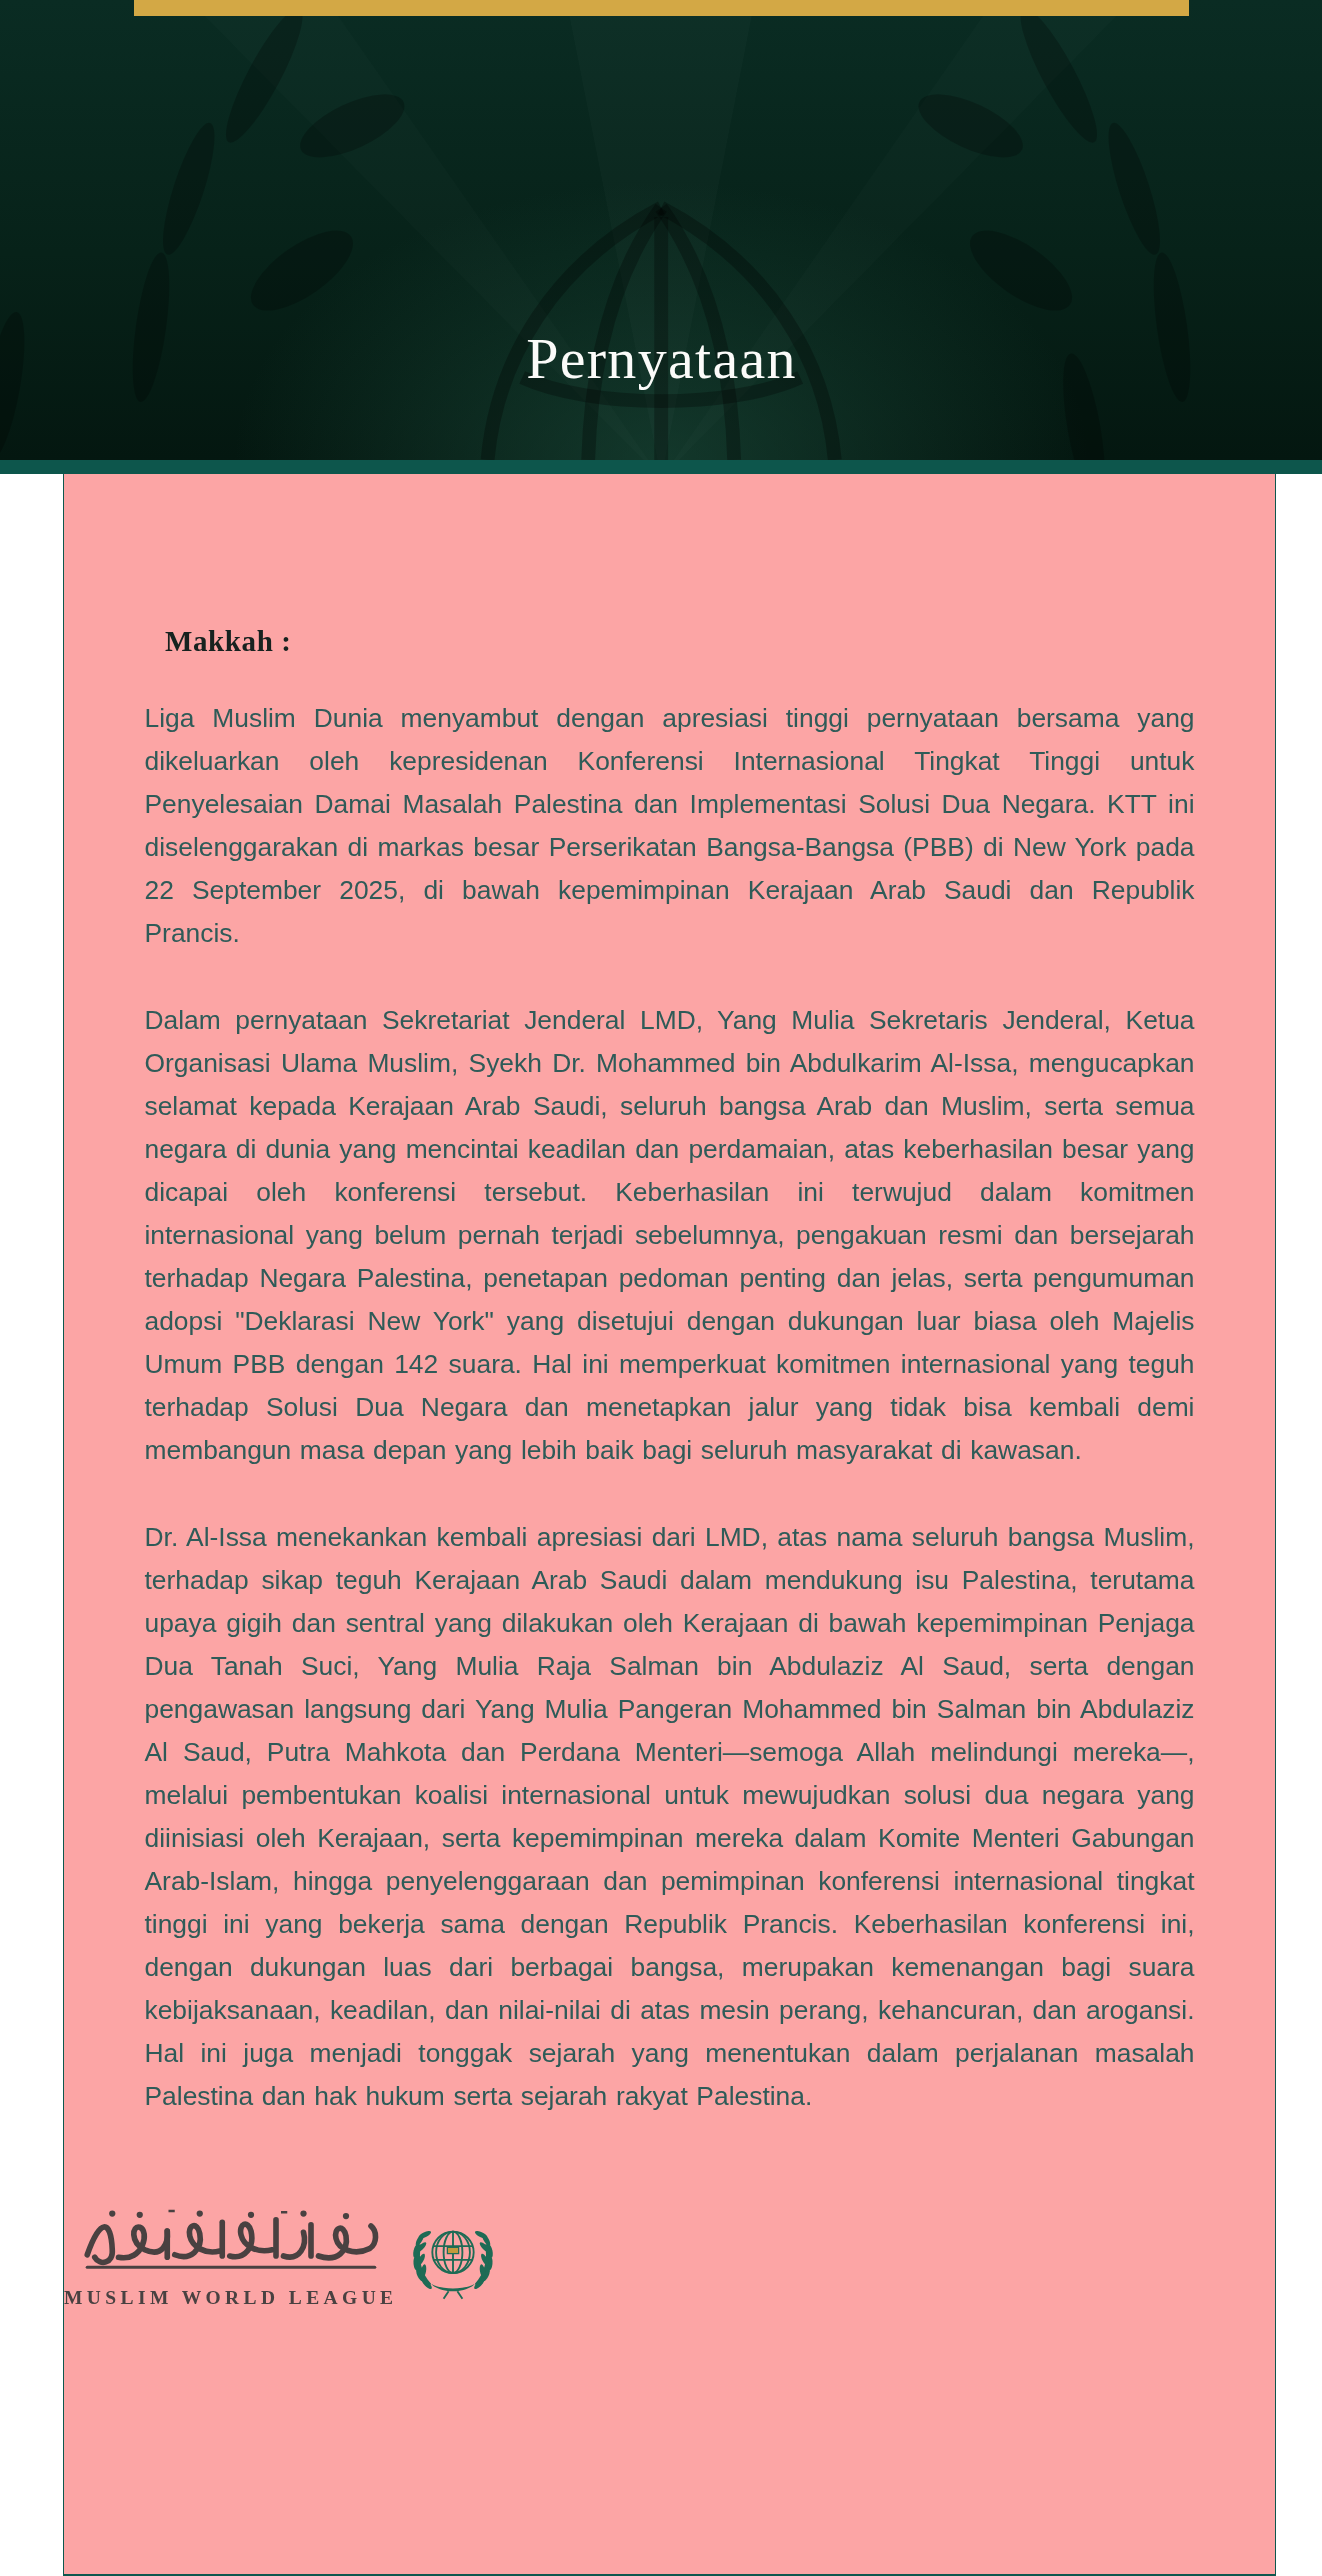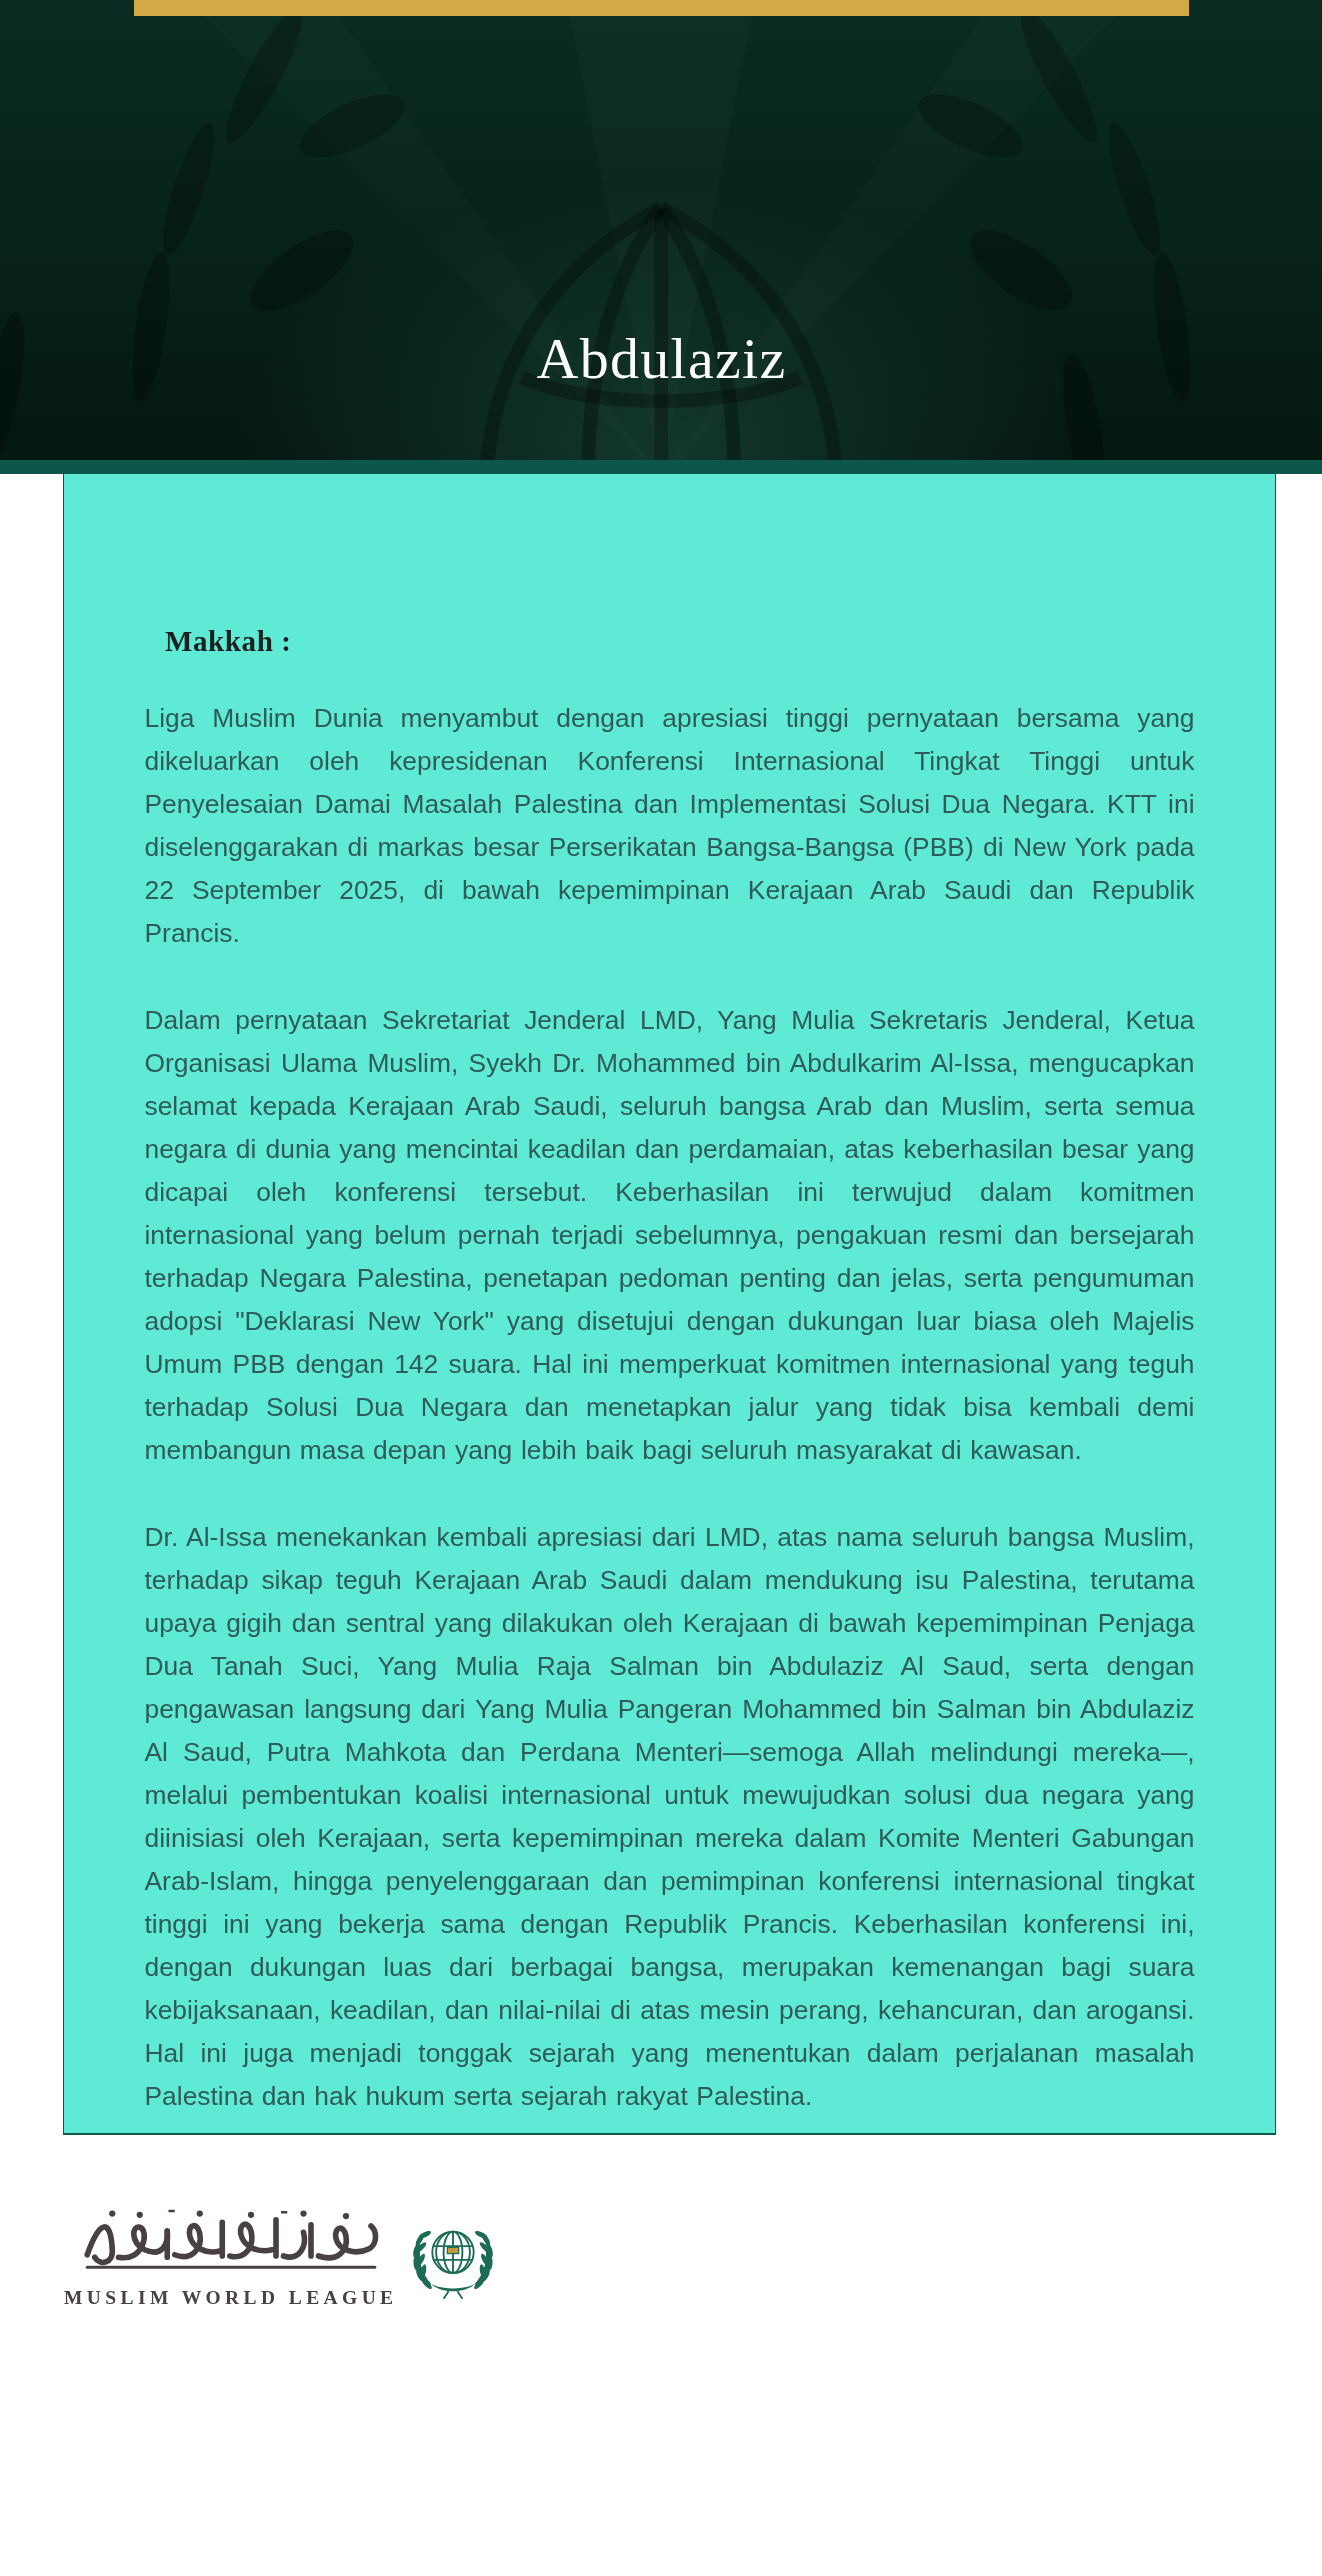--- a/index.html
+++ b/index.html
@@ -28,22 +28,22 @@
     font-size:58px;letter-spacing:1.3px;
   }
 
   
   .teal-strip{
     position:absolute;left:0;top:460px;width:1323px;height:14px;background:#0D564C;
   }
 
   
   .card{
-    position:absolute;left:63px;top:474px;width:1213px;height:1661px;
-    background:#5eead4;box-sizing:border-box;
+    position:absolute;left:63px;top:474px;width:1213px;height:2102px;
+    background:#fca5a5;box-sizing:border-box;
     border-left:1.3px solid #0E584E;border-right:1.3px solid #0E584E;border-bottom:2.5px solid #0E584E;
     padding:151px 0 0 0;
   }
   .location{
     margin:0 0 39px 101px;
     font-family:"Liberation Serif", serif;font-weight:700;
     font-size:29px;color:#17221F;letter-spacing:0.6px;
   }
   .card p{
     margin:16px auto 44px auto;width:1050px;
@@ -94,21 +94,21 @@
       <g fill="rgba(0,0,0,0.24)">
         <ellipse cx="1683" cy="120" rx="26" ry="120" transform="rotate(-28 1683 120)"></ellipse>
         <ellipse cx="1803" cy="300" rx="24" ry="110" transform="rotate(-18 1803 300)"></ellipse>
         <ellipse cx="1863" cy="520" rx="24" ry="120" transform="rotate(-8 1863 520)"></ellipse>
         <ellipse cx="1623" cy="430" rx="40" ry="95" transform="rotate(-55 1623 430)"></ellipse>
         <ellipse cx="1543" cy="200" rx="36" ry="90" transform="rotate(-65 1543 200)"></ellipse>
         <ellipse cx="1723" cy="680" rx="26" ry="120" transform="rotate(-10 1723 680)"></ellipse>
       </g>
     </svg>
     <div class="gold-bar"></div>
-    <h1 class="hero-title">Abdulaziz</h1>
+    <h1 class="hero-title">Pernyataan</h1>
   </header>
 
   <div class="teal-strip"></div>
 
   <main class="card">
     <h2 class="location">Makkah :</h2>
 
     <p>Liga Muslim Dunia menyambut dengan apresiasi tinggi pernyataan bersama yang dikeluarkan oleh kepresidenan Konferensi Internasional Tingkat Tinggi untuk Penyelesaian Damai Masalah Palestina dan Implementasi Solusi Dua Negara. KTT ini diselenggarakan di markas besar Perserikatan Bangsa-Bangsa (PBB) di New York pada 22 September 2025, di bawah kepemimpinan Kerajaan Arab Saudi dan Republik Prancis.</p>
     <p>Dalam pernyataan Sekretariat Jenderal LMD, Yang Mulia Sekretaris Jenderal, Ketua Organisasi Ulama Muslim, Syekh Dr. Mohammed bin Abdulkarim Al-Issa, mengucapkan selamat kepada Kerajaan Arab Saudi, seluruh bangsa Arab dan Muslim, serta semua negara di dunia yang mencintai keadilan dan perdamaian, atas keberhasilan besar yang dicapai oleh konferensi tersebut. Keberhasilan ini terwujud dalam komitmen internasional yang belum pernah terjadi sebelumnya, pengakuan resmi dan bersejarah terhadap Negara Palestina, penetapan pedoman penting dan jelas, serta pengumuman adopsi "Deklarasi New York" yang disetujui dengan dukungan luar biasa oleh Majelis Umum PBB dengan 142 suara. Hal ini memperkuat komitmen internasional yang teguh terhadap Solusi Dua Negara dan menetapkan jalur yang tidak bisa kembali demi membangun masa depan yang lebih baik bagi seluruh masyarakat di kawasan.</p>
     <p>Dr. Al-Issa menekankan kembali apresiasi dari LMD, atas nama seluruh bangsa Muslim, terhadap sikap teguh Kerajaan Arab Saudi dalam mendukung isu Palestina, terutama upaya gigih dan sentral yang dilakukan oleh Kerajaan di bawah kepemimpinan Penjaga Dua Tanah Suci, Yang Mulia Raja Salman bin Abdulaziz Al Saud, serta dengan pengawasan langsung dari Yang Mulia Pangeran Mohammed bin Salman bin Abdulaziz Al Saud, Putra Mahkota dan Perdana Menteri—semoga Allah melindungi mereka—, melalui pembentukan koalisi internasional untuk mewujudkan solusi dua negara yang diinisiasi oleh Kerajaan, serta kepemimpinan mereka dalam Komite Menteri Gabungan Arab-Islam, hingga penyelenggaraan dan pemimpinan konferensi internasional tingkat tinggi ini yang bekerja sama dengan Republik Prancis. Keberhasilan konferensi ini, dengan dukungan luas dari berbagai bangsa, merupakan kemenangan bagi suara kebijaksanaan, keadilan, dan nilai-nilai di atas mesin perang, kehancuran, dan arogansi. Hal ini juga menjadi tonggak sejarah yang menentukan dalam perjalanan masalah Palestina dan hak hukum serta sejarah rakyat Palestina.</p>

